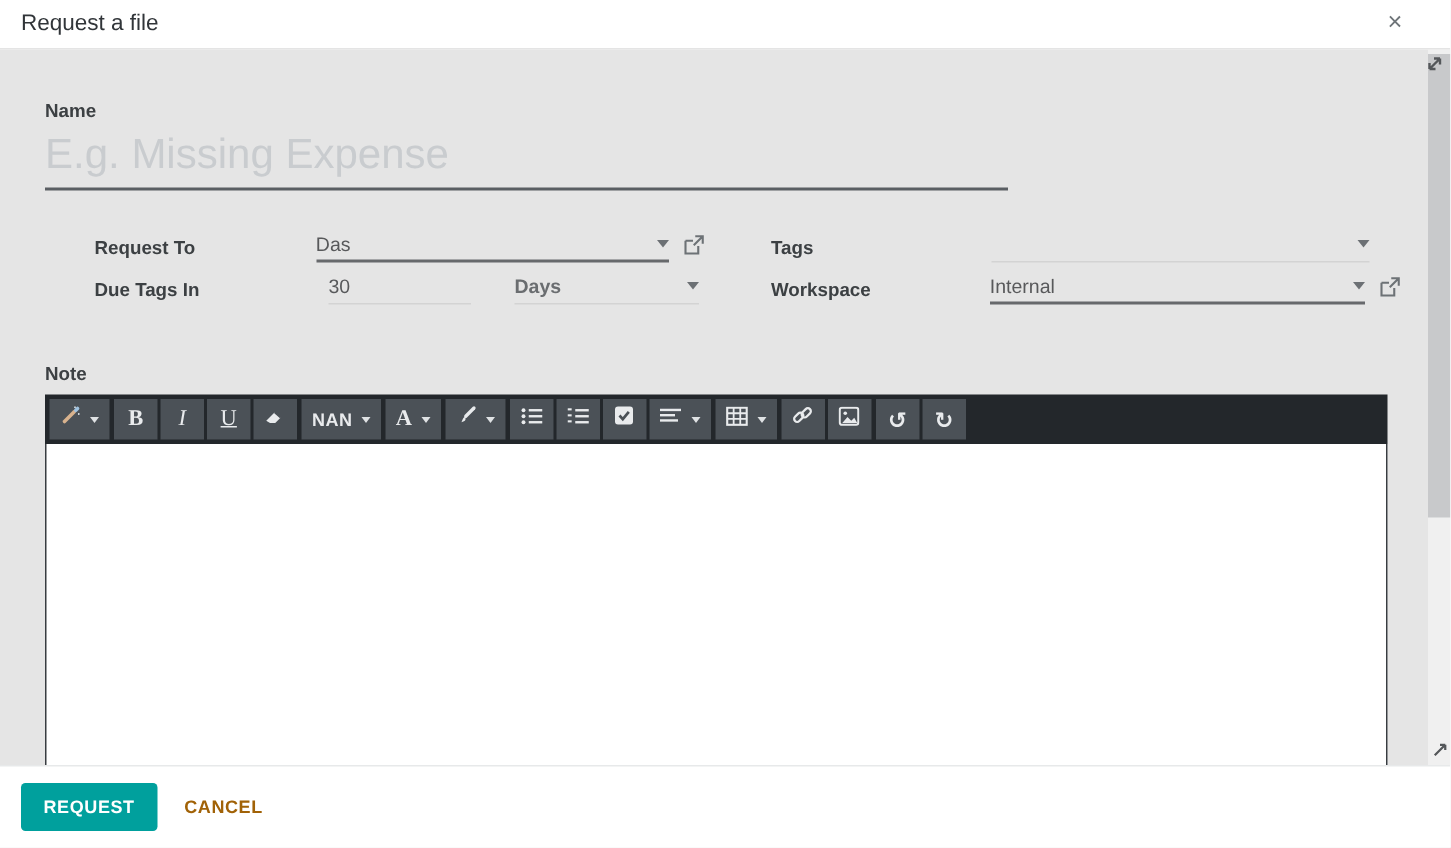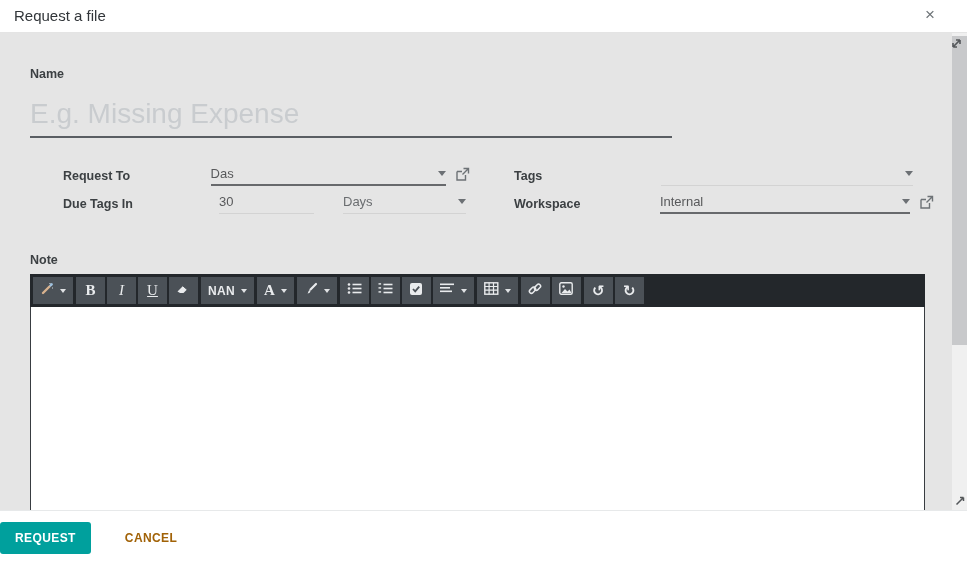--- a/index.html
+++ b/index.html
@@ -15,21 +15,21 @@
   .close-btn { position:absolute; right:32px; top:5px; font-size:17px; color:#6e7478;
     background:none; border:none; cursor:pointer; line-height:20px; font-family:"Liberation Sans",sans-serif; }
 
   
   .dlg-body { position:absolute; top:33px; left:0; right:0; height:477px; background:#e5e5e5;
     padding-left:30px; }
 
   .field-label { font-size:12.5px; font-weight:bold; color:#3c4043; }
 
   .name-block { margin-top:34px; width:642px; }
-  .name-input { display:block; width:642px; margin-top:15px; border:none; border-bottom:2px solid #5a5e63;
+  .name-input { display:block; width:642px; margin-top:4px; border:none; border-bottom:2px solid #5a5e63;
     font-size:28px; color:#555; padding:2px 0 6px 0; outline:none; background:transparent;
     font-family:"Liberation Sans",sans-serif; }
   .name-input::placeholder { color:#c9cccf; opacity:1; }
 
   .fields { display:flex; margin-top:28px;justify-content:center; }
   .fcol1 { width:407px; }
   .fcol2 { margin-left:44px; width:420px; }
   .frow { display:flex; align-items:flex-start; height:28px; }
   .fcol1 .frow .field-label { width:156px; padding-top:3px; }
   .fcol2 .frow .field-label { width:147px; padding-top:3px; }
@@ -41,21 +41,21 @@
     font-family:"Liberation Sans",sans-serif; min-width:0; }
   .caret { width:0; height:0; border-left:4px solid transparent; border-right:4px solid transparent;
     border-top:5px solid #6c7074; margin-left:6px; flex:none; }
   .ext-link { margin-left:9px; margin-top:1px; background:none; border:none; cursor:pointer; flex:none;
     width:15px; height:15px; padding:0; }
 
   .duo { display:flex; }
   .small-input { width:95px; border:none; border-bottom:1px solid #d3d3d3; font-size:13px; color:#58595b;
     outline:none; padding-bottom:4px; background:transparent; font-family:Liberation Sans, sans-serif; }
   .unit-select { width:123px; margin-left:29px; display:flex; align-items:center;
-    border-bottom:1px solid #d3d3d3; padding-bottom:4px; }
+    border-bottom:1px solid #d3d3d3; padding-bottom:4px;font-weight:bold; }
   .unit-select .sel-text { flex:1; font-size:13px; color:#6a6d70; }
   .empty-select { width:252px; display:flex; align-items:center; border-bottom:1px solid #d3d3d3;
     padding-bottom:4px; height:20px; }
   .empty-select .sel-text { flex:1; font-size:13px; color:#6a6d70; }
 
   
   .note-block { margin-top:31px; }
   .editor { width:895px; margin-top:7px; }
   .toolbar { height:33px; background:#23272b; display:flex; align-items:center; padding:0 1px; }
   .tb-group { display:flex; margin-left:3px; gap:2px; }
@@ -69,21 +69,21 @@
   .tb-bold { font-weight:bold; font-size:15px; }
   .tb-italic { font-style:italic; font-size:15px; }
   .tb-under { text-decoration:underline; font-size:15px; }
   .tb-A { font-family:"Liberation Serif",serif; font-size:15px; font-weight:bold; }
   .tb-glyph { font-family:"DejaVu Sans", sans-serif; font-size:15px; font-weight:bold; }
   .editor-content { height:216px; background:#fff; border-left:1px solid #383c41; border-right:1px solid #383c41;
     border-bottom:1px solid #e1e4e6; outline:none; }
 
   
   .dlg-footer { position:absolute; left:0; right:0; bottom:0; height:55px; background:#fff;
-    border-top:1px solid #e7e9ea; display:flex; align-items:center; padding-left:0;gap:16px; }
+    border-top:1px solid #e7e9ea; display:flex; align-items:center; padding-left:14px; }
   .request-btn { background:#00a09d; color:#fff; border:none; font-size:12px; font-weight:bold;
     letter-spacing:.4px; padding:9px 15px; border-radius:3px; cursor:pointer;
     font-family:"Liberation Sans",sans-serif; }
   .cancel-btn { background:none; border:none; color:#a16207; font-size:12px; font-weight:bold;
     letter-spacing:.4px; margin-left:18px; cursor:pointer; font-family:"Liberation Sans",sans-serif;text-align:center; }
 
   
   .sb-track { position:absolute; right:0; top:33px; width:15px; height:477px; background:#f0f0f0; }
   .sb-thumb { position:absolute; right:0; top:36px; width:15px; height:309px; background:#c8c9cb; }
   .diag-mark-top { position:absolute; left:951px; top:35px; }

